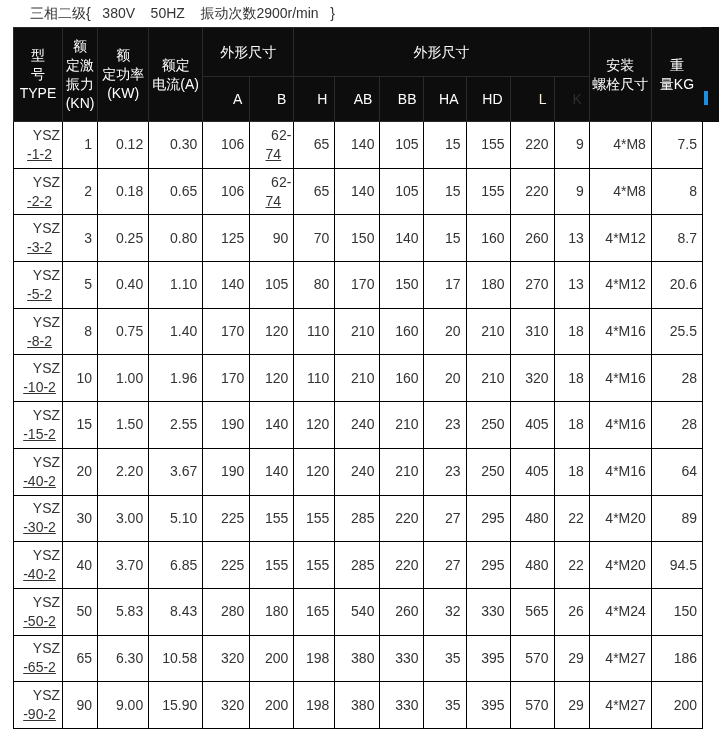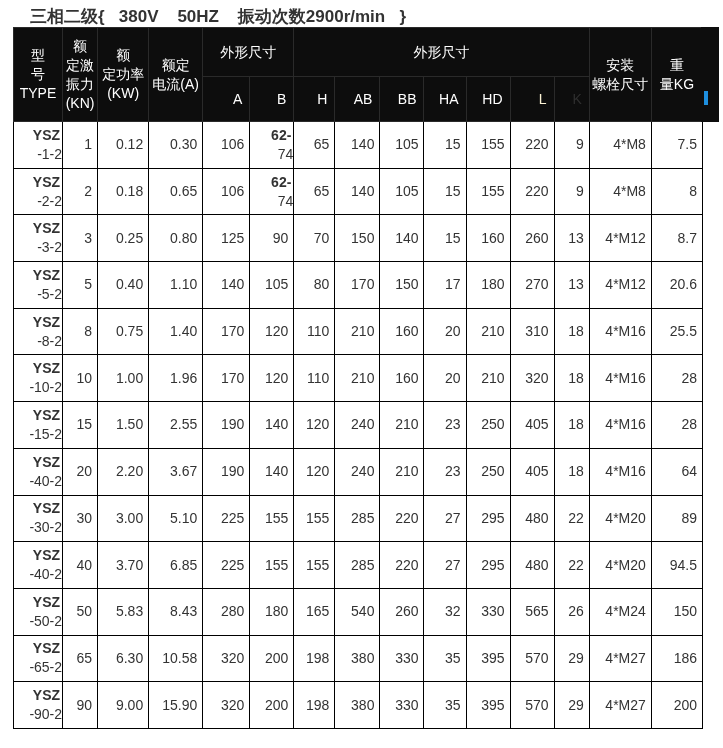--- a/index.html
+++ b/index.html
@@ -5,23 +5,22 @@
   html,body{margin:0;padding:0;}
   body{
     width:723px;height:748px;
     background:#ffffff;
     font-family:"Liberation Sans","DejaVu Sans",sans-serif;
     position:relative;
     overflow:hidden;
   }
   .page-title{
     position:absolute;left:30px;top:5px;
-    font-size:17px;color:#333333;
+    font-size:14px;color:#333333;
     white-space:pre;
-    font-weight:bold;
   }
   table.spec{
     position:absolute;left:13px;top:27px;
     border-collapse:collapse;table-layout:fixed;
     width:690px;
     font-size:14px;color:#333333;
   }
   
   thead th{
     background:#0d0d0d;
@@ -43,22 +42,22 @@
   
   tbody td{
     border:1px solid #000000;
     height:45.7px;
     text-align:right;
     vertical-align:middle;
     padding:0 5px 0 0;
     background:#ffffff;
     line-height:19px;
   }
-  tbody td .wrap-top{display:block;text-align:right;padding-right:2px;font-weight:bold;}
-  tbody td .wrap-bottom{display:block;text-align:right;padding-left:3px;}
+  tbody td .wrap-top{display:block;text-align:right;padding-right:2px;}
+  tbody td .wrap-bottom{display:block;text-align:center;padding-left:3px;text-decoration:underline;}
   tbody td.model{padding:0;}
   
   .header-extension{
     position:absolute;left:701px;top:27px;
     width:18px;height:95px;
     background:#0d0d0d;
   }
   .scroll-thumb{
     position:absolute;left:704px;top:91px;
     width:4px;height:14px;

